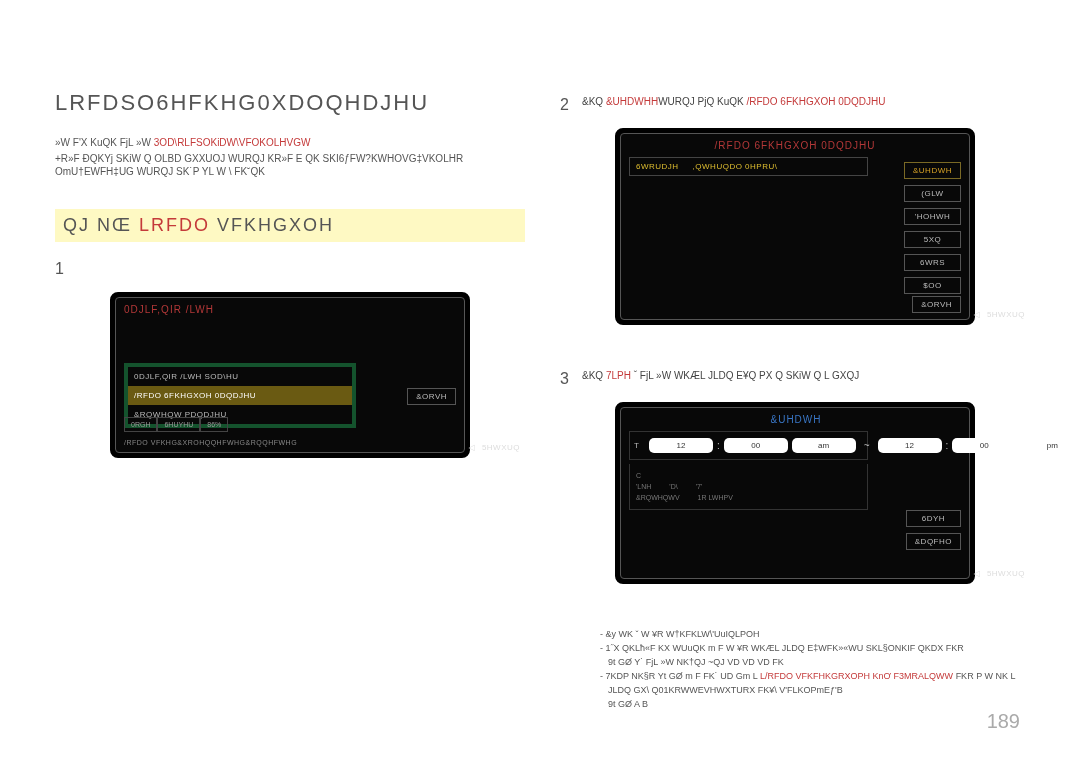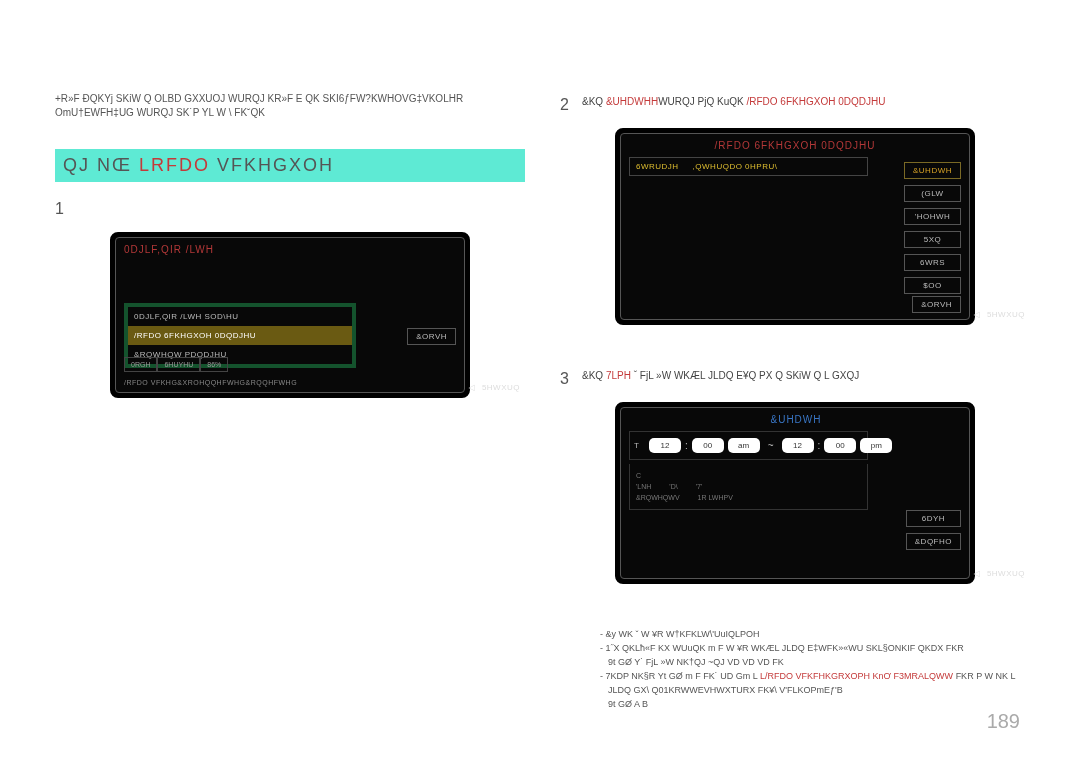--- a/index.html
+++ b/index.html
@@ -36,21 +36,21 @@
     font-size: 22px;
     font-weight: 400;
     margin: 0 0 20px 0;
     color: #555;
     letter-spacing: 2px;
   }
   .subtitle-note { margin: 16px 0 4px 0; }
   .subtitle-note .hl { color: #c43a3a; }
   .desc-line { color: #555; margin: 2px 0; line-height: 1.35; }
   .section-head {
-    background: #5eead4;
+    background: #fef9c3;
     padding: 6px 8px;
     margin: 30px 0 18px 0;
     font-size: 18px;
     letter-spacing: 2px;
     color: #555;
   }
   .section-head .red { color: #c43a3a; }
   .step {
     display: flex;
     align-items: flex-start;
@@ -199,21 +199,21 @@
     gap: 4px;
     padding: 6px 4px;
     border: 1px solid #333;
     margin-bottom: 4px;
   }
   .time-row .lbl { color: #bbb; font-size: 8px; margin-right: 6px; }
   .pill {
     background: #fff;
     color: #333;
     border-radius: 5px;
-    padding: 3px 8px;
+    padding: 3px 24px;
     font-size: 8px;
     min-width: 16px;
     text-align: center;
   }
   .tilde { color: #bbb; font-size: 10px; margin: 0 4px; }
   .meta-rows {
     border: 1px solid #333;
     border-top: none;
     padding: 6px;
   }
@@ -253,21 +253,26 @@
     font-size: 20px;
     color: #aaa;
   }
 </style>
 </head>
 <body>
 
 <div class="page">
 
   <div class="col-left">
-
+    <h1>LRFDSO6HFKHG0XDOQHDJHU</h1>
+
+    <div class="subtitle-note desc-line">
+      <span>»W F'X KuQK FjL  »W</span>
+      <span class="hl">3OD\RLFSOKiDW\VFOKOLHVGW</span>
+    </div>
     <div class="desc-line">+R»F ĐQKYj SKiW Q OLBD GXXUOJ WURQJ KR»F E   QK SKI6ƒFW?KWHOVG‡VKOLHR OmU†EWFH‡UG   WURQJ SK˙P YL   W \ FK˘QK</div>
 
     <div class="section-head">
       <span>QJ NŒ </span><span class="red">LRFDO</span><span> VFKHGXOH</span>
     </div>
 
     <div class="step">
       <div class="step-num">1</div>
     </div>
 

